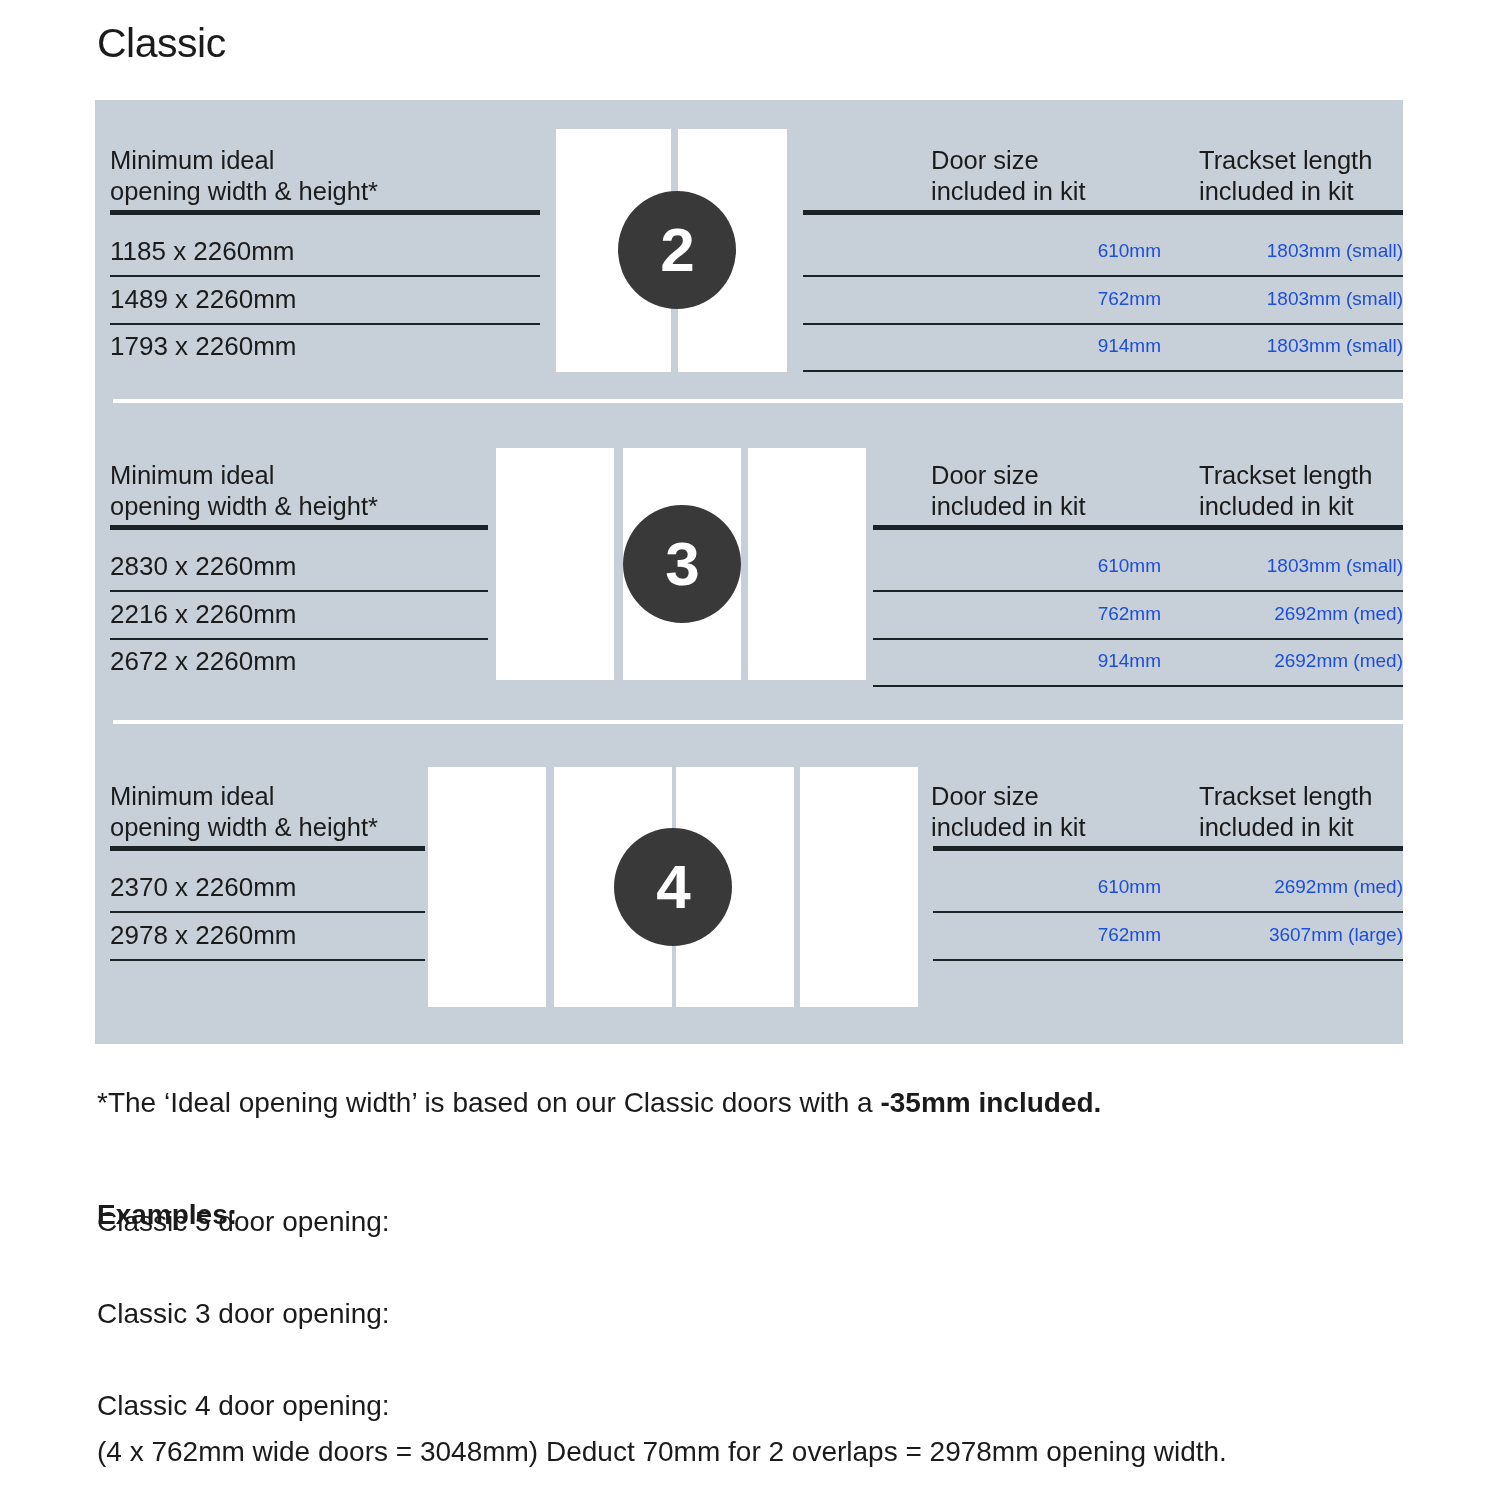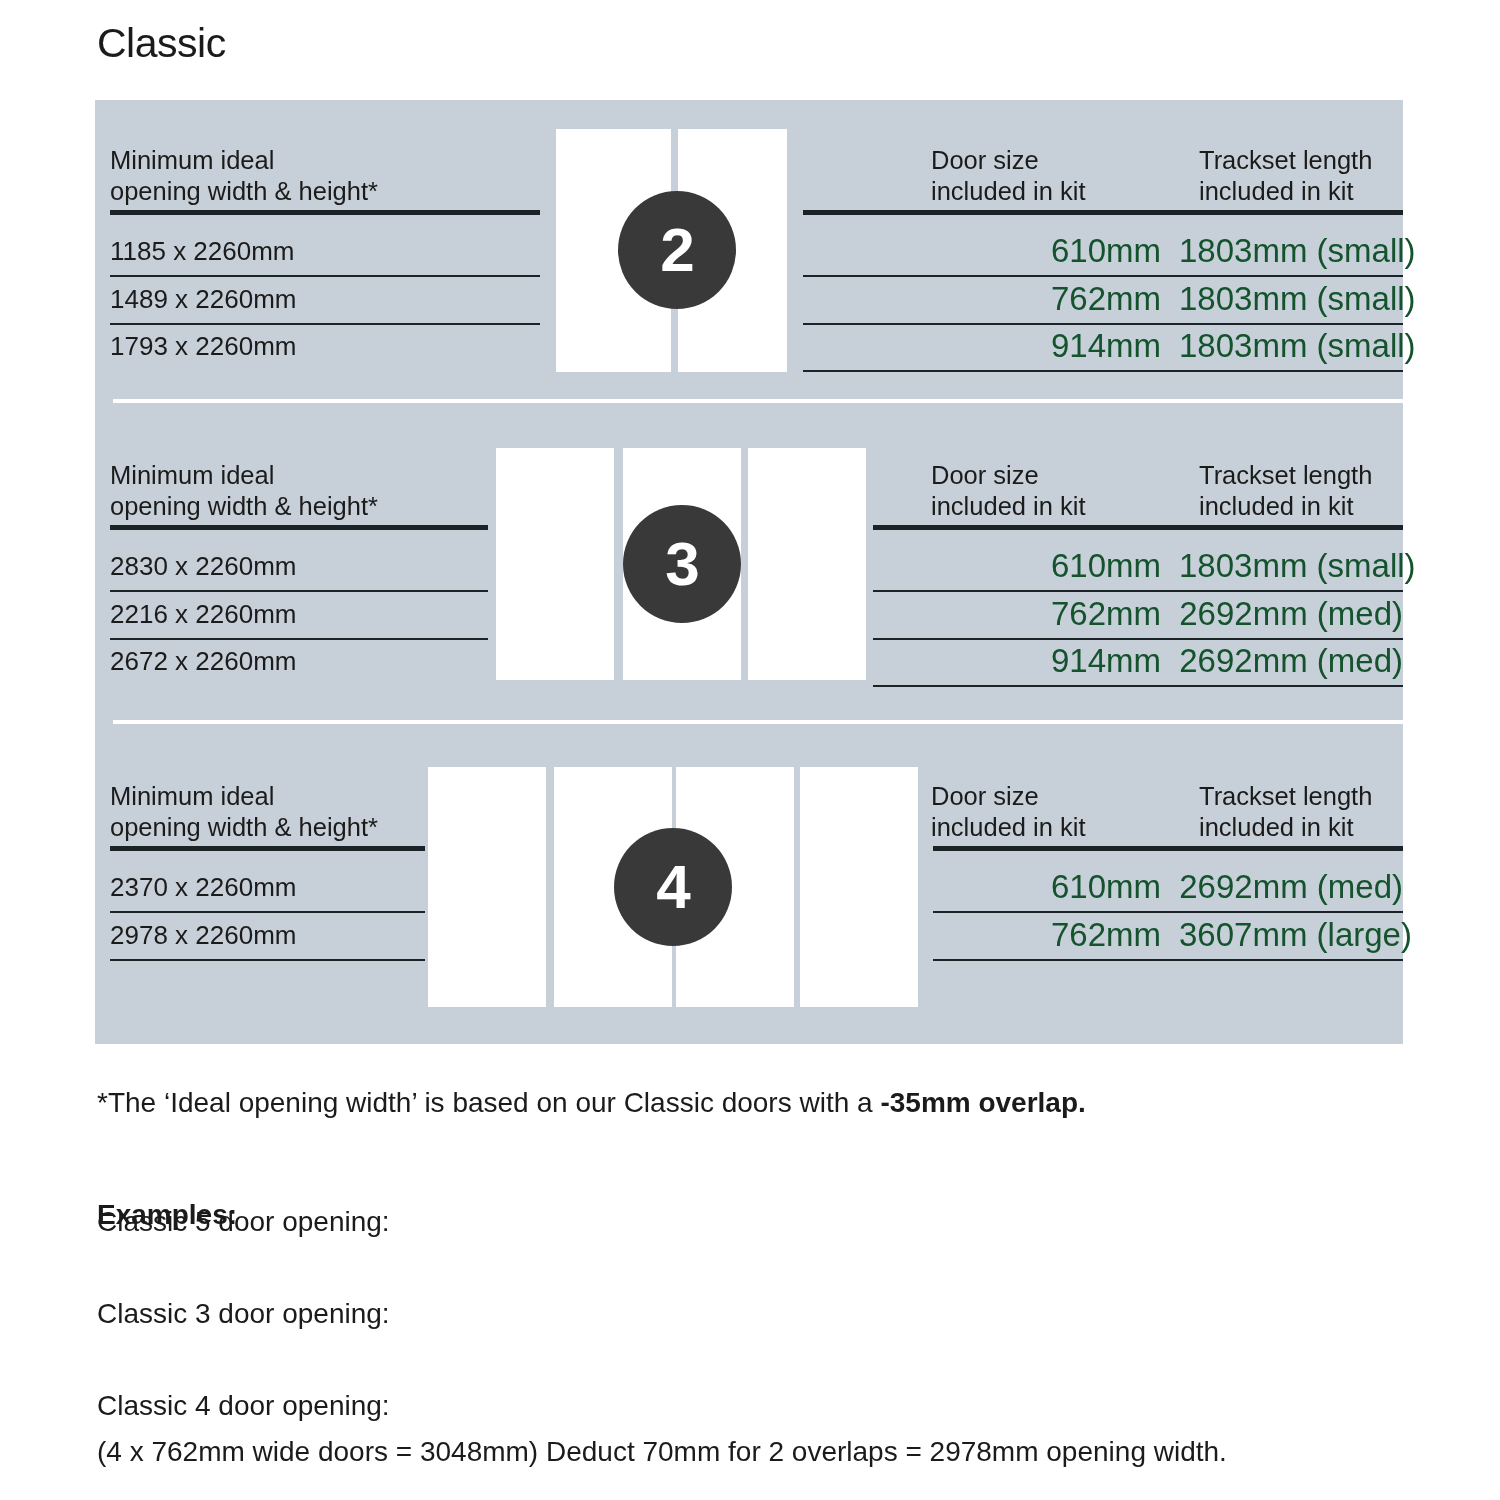--- a/index.html
+++ b/index.html
@@ -65,23 +65,23 @@
   
   .lval {
     position: absolute;
     font-size: 26px;
     line-height: 30px;
     color: #1b1b1b;
     white-space: nowrap;
   }
   .rval {
     position: absolute;
-    font-size: 33px;
+    font-size: 19px;
     line-height: 30px;
-    color: #14532d;
+    color: #1d4ed8;
     text-align: right;
     white-space: nowrap;
   }
 
   
   .doors { position: absolute; }
   .door {
     position: absolute;
     top: 0;
     background: #ffffff;
@@ -241,21 +241,21 @@
         <div class="door" style="left:126px; width:118px;"></div>
         <div class="door" style="left:248px; width:118px;"></div>
         <div class="door" style="left:372px; width:118px;"></div>
         <div class="badge" style="left:186px; top:61px; width:118px; height:118px;">4</div>
       </div>
     </div>
 
   </div>
 
   <div class="footnote" style="top:1087px;">
-    <span>*The ‘Ideal opening width’ is based on our Classic doors with a </span><b>-35mm overlap.</b>
+    <span>*The ‘Ideal opening width’ is based on our Classic doors with a </span><b>-35mm included.</b>
   </div>
 
   <div class="examples-title" style="top:1199px;">Examples:</div>
 
   <div class="example-line" style="top:1206px;">Classic 5 door opening:</div>
 
   <div class="example-line" style="top:1298px;">Classic 3 door opening:</div>
 
   <div class="example-line" style="top:1390px;">Classic 4 door opening:</div>
   <div class="example-line" style="top:1436px;">(4 x 762mm wide doors = 3048mm)  Deduct 70mm for 2 overlaps = 2978mm opening width.</div>

